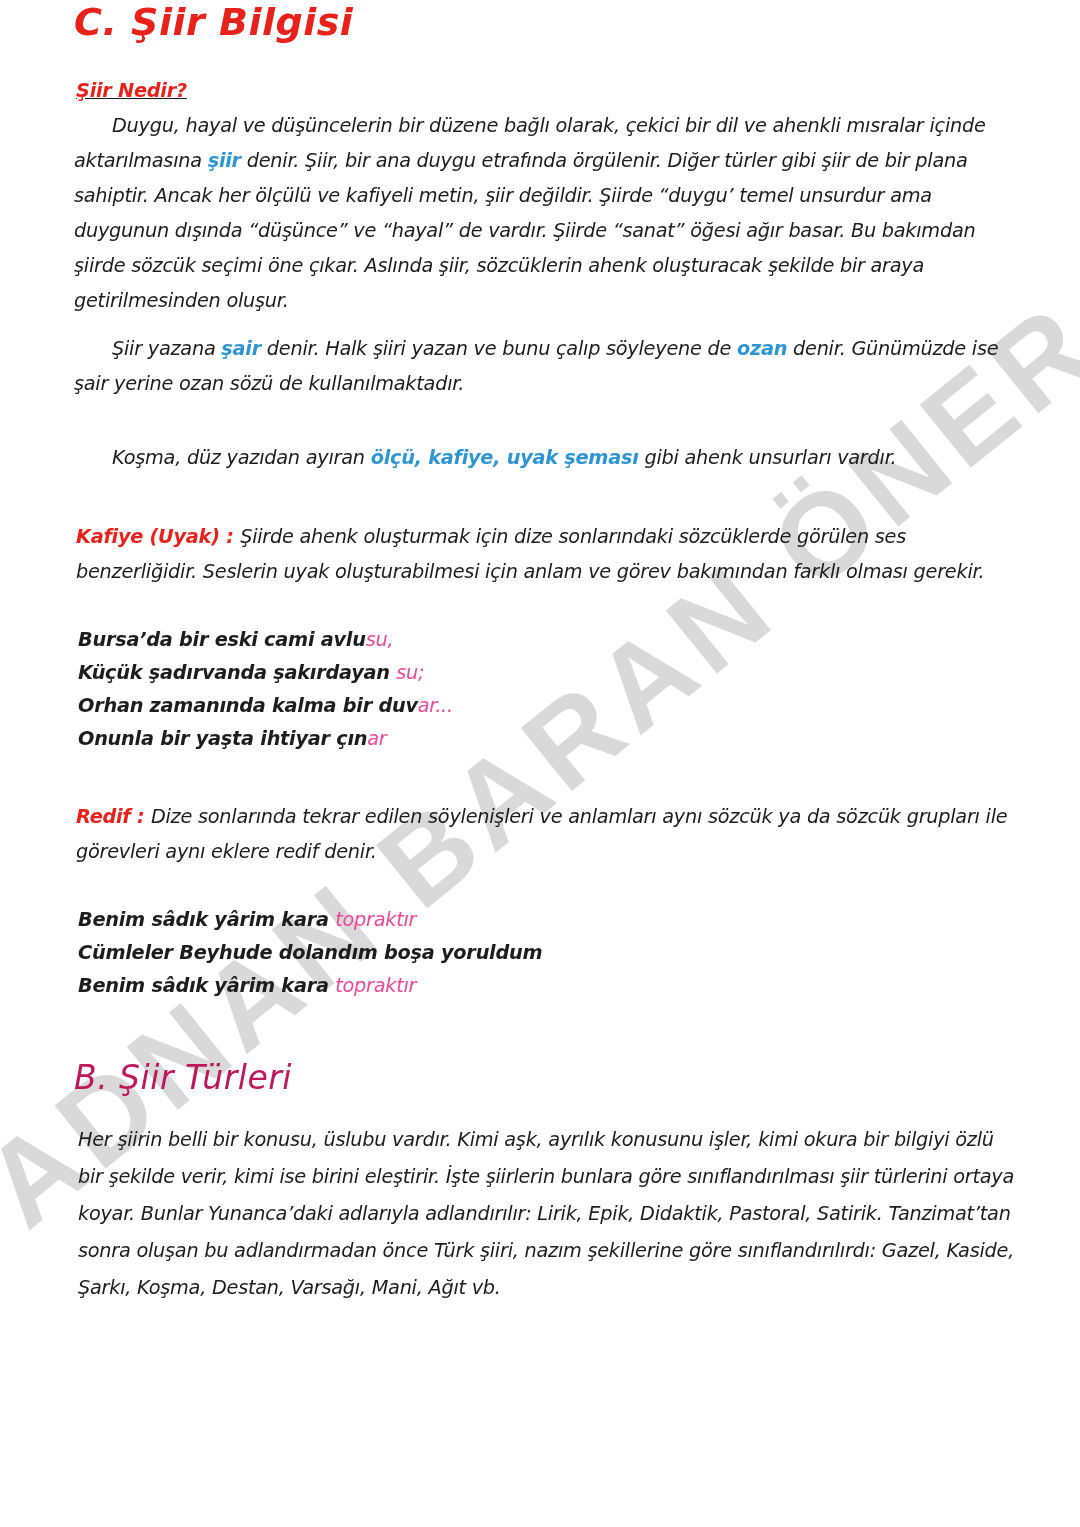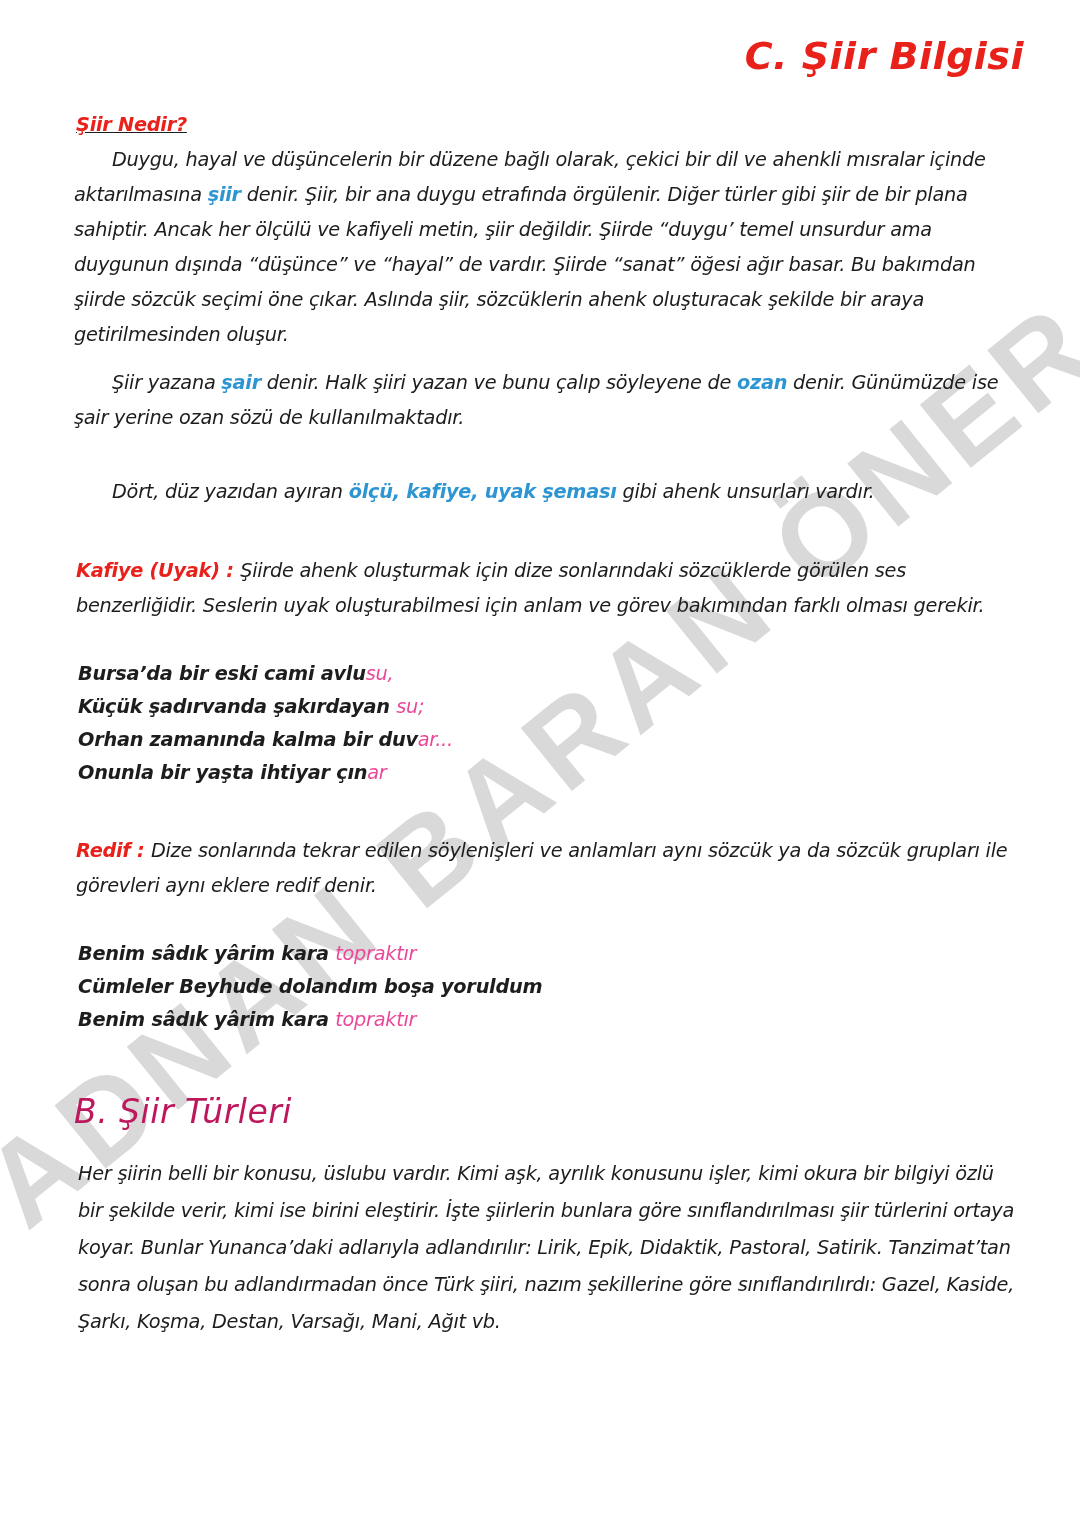--- a/index.html
+++ b/index.html
@@ -54,22 +54,21 @@
     font-family: "DejaVu Sans", "Liberation Sans", sans-serif;
     font-style: italic;
     color: #1d1d1d;
     font-size: 19.3px;
     line-height: 35px;
     letter-spacing: -0.25px;
   }
 
   h1.title {
     margin: 0;
-    padding-top: 34px;
-    text-align: right;
+    text-align: left;
     font-family: "DejaVu Sans", "Liberation Sans", sans-serif;
     font-style: italic;
     font-weight: 700;
     font-size: 38px;
     letter-spacing: 0.5px;
     color: #e8211b;
   }
 
   h2.subtitle {
     margin: 0;
@@ -164,21 +163,21 @@
 
     <div class="gap-s"></div>
 
 
     <div class="gap-s"></div>
 
 
     <div class="gap-s"></div>
 
     <p class="para doc-text">
-      <span>Dört, düz yazıdan ayıran </span><span class="kw">ölçü, kafiye, uyak şeması</span><span> gibi ahenk unsurları vardır.</span>
+      <span>Koşma, düz yazıdan ayıran </span><span class="kw">ölçü, kafiye, uyak şeması</span><span> gibi ahenk unsurları vardır.</span>
     </p>
 
     <div class="gap-xl"></div>
 
     <p class="def-block doc-text">
       <span class="section-label">Kafiye (Uyak) : </span><span>Şiirde ahenk oluşturmak için dize sonlarındaki sözcüklerde görülen ses benzerliğidir. Seslerin uyak oluşturabilmesi için anlam ve görev bakımından farklı olması gerekir.</span>
     </p>
 
     <div class="gap-l"></div>
 

